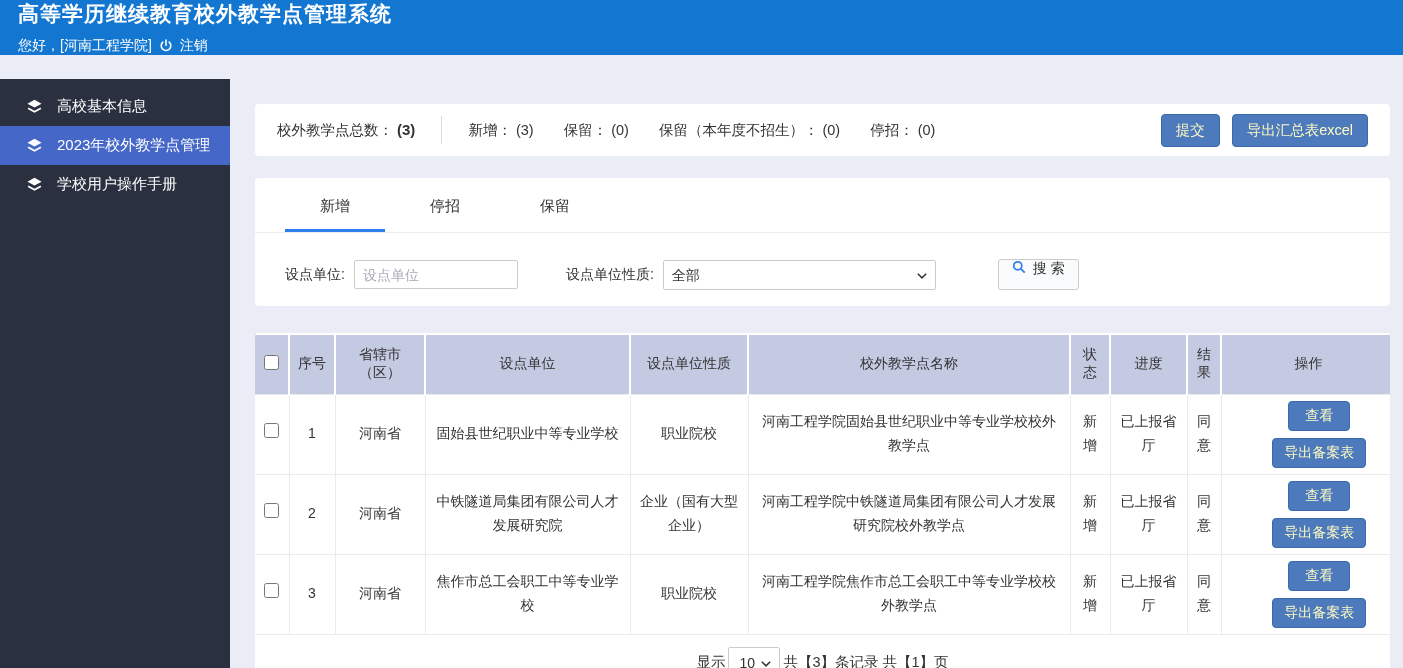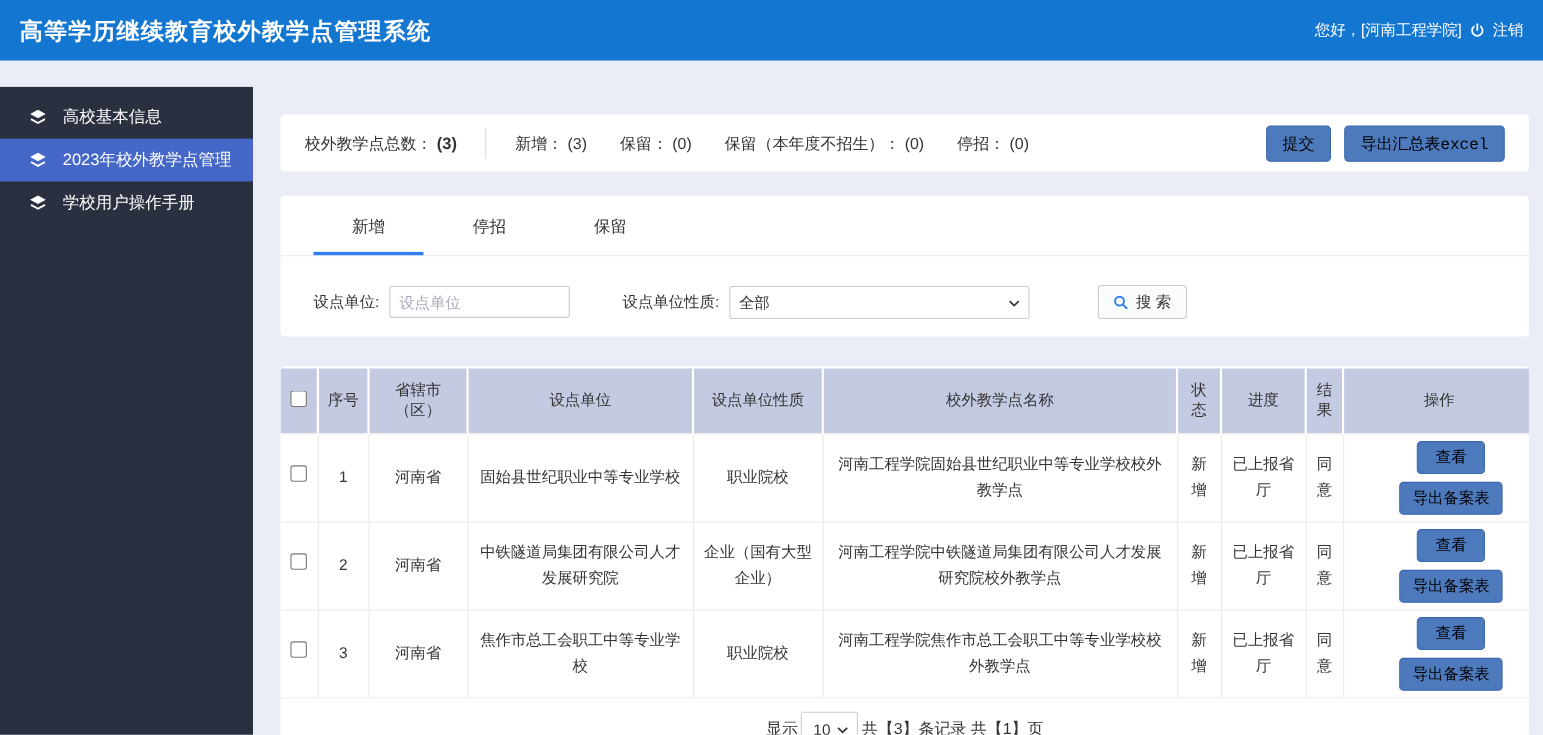--- a/index.html
+++ b/index.html
@@ -1,22 +1,22 @@
 <!DOCTYPE html>
 <html><head>
 <meta charset="utf-8">
 <style>
   * { margin:0; padding:0; box-sizing:border-box; }
   html,body { width:1403px; height:668px; overflow:hidden;
     font-family:"Liberation Sans", sans-serif; color:#333; }
   body { background:#eaedf6; }
 
   
-  .topbar { height:55px; background:#1377d2; display:flex; align-items:center;
-    justify-content:space-between; padding:0 18px; }
+  .topbar { height:55px; background:#1377d2; display:flex; align-items:flex-start;
+    justify-content:space-between; padding:0 18px;flex-direction:column; }
   .topbar-title { color:#fff; font-size:21px; font-weight:bold; letter-spacing:1px; }
   .topbar-user { color:#fff; font-size:14px; display:flex; align-items:center; gap:6px; }
   .power-icon { width:16px; height:16px; display:inline-block; }
   .logout { color:#fff; cursor:pointer; }
 
   
   .layout { display:flex; height:613px;margin-top:24px; }
   .sidebar { width:230px; background:#2b3040; padding-top:8px; flex-shrink:0; }
   .side-item { height:39px; display:flex; align-items:center; padding-left:26px;
     gap:14px; color:#fff; font-size:15px; cursor:pointer; }
@@ -26,23 +26,23 @@
   .main { flex:1; padding:25px 13px 0 25px; overflow:hidden; }
   .panel { background:#fff; border-radius:4px; }
 
   
   .stats-panel { height:52px; display:flex; align-items:center; padding:0 22px;
     font-size:14.5px; }
   .stats-total b { font-size:15px; }
   .stats-divider { width:1px; height:28px; background:#ddd; margin:0 26px; }
   .stats-item { margin-right:30px; white-space:nowrap; }
   .stats-actions { margin-left:auto; display:flex; gap:12px; }
-  .btn-blue { background:#4d7abc; border:1px solid #3a69ab; color:#000000;
+  .btn-blue { background:#4d7abc; border:1px solid #3a69ab; color:#fef9c3;
     font-size:14.5px; border-radius:4px; padding:6px 14px; cursor:pointer;
-    font-family:Liberation Mono, monospace; }
+    font-family:Liberation Sans, sans-serif; }
 
   
   .tabs-panel { margin-top:22px; height:128px; }
   .tabs-row { display:flex; padding-left:30px; border-bottom:1px solid #ececec; }
   .tab { width:100px; margin-right:10px; text-align:center; font-size:15px;
     padding:19px 0 13px 0; cursor:pointer; border-bottom:3px solid transparent; }
   .tab.active { border-bottom:3px solid #2f7ef0; }
   .search-row { display:flex; align-items:center; padding-left:30px; margin-top:26px;
     font-size:14px; }
   .search-row label { margin-right:9px; }
@@ -50,21 +50,21 @@
     padding:0 8px; font-size:14px; font-family:inherit; color:#333; }
   .text-input::placeholder { color:#aab; }
   .lbl-nature { margin-left:48px; }
   .select-wrap { position:relative; display:inline-block; }
   .select-wrap select { appearance:none; -webkit-appearance:none; height:30px;
     border:1px solid #ccc; border-radius:2px; background:#fff; font-size:14px;
     font-family:inherit; color:#333; padding:0 26px 0 8px; }
   .sel-nature select { width:273px; }
   .sel-chevron { position:absolute; right:9px; top:50%; transform:translateY(-38%);
     width:10px; height:10px; pointer-events:none; }
-  .search-btn { margin-left:62px; height:31px; display:flex; align-items:center;
+  .search-btn { margin-left:62px; height:31px; display:flex; align-items:flex-start;
     gap:7px; background:#fafbfc; border:1px solid #ccc; border-radius:3px;
     padding:0 13px; font-size:14px; color:#333; cursor:pointer; font-family:inherit; }
   .mag-icon { width:14px; height:14px; }
 
   
   .table-block { margin-top:27px; background:#fff; border-radius:4px; overflow:hidden; }
   table { width:100%; border-collapse:collapse; table-layout:fixed; }
   th { background:#c4cae2; height:60px; font-size:14px; font-weight:normal;
     color:#333; border-left:2px solid #fff; border-top:2px solid #fff;
     padding:4px 6px; }

